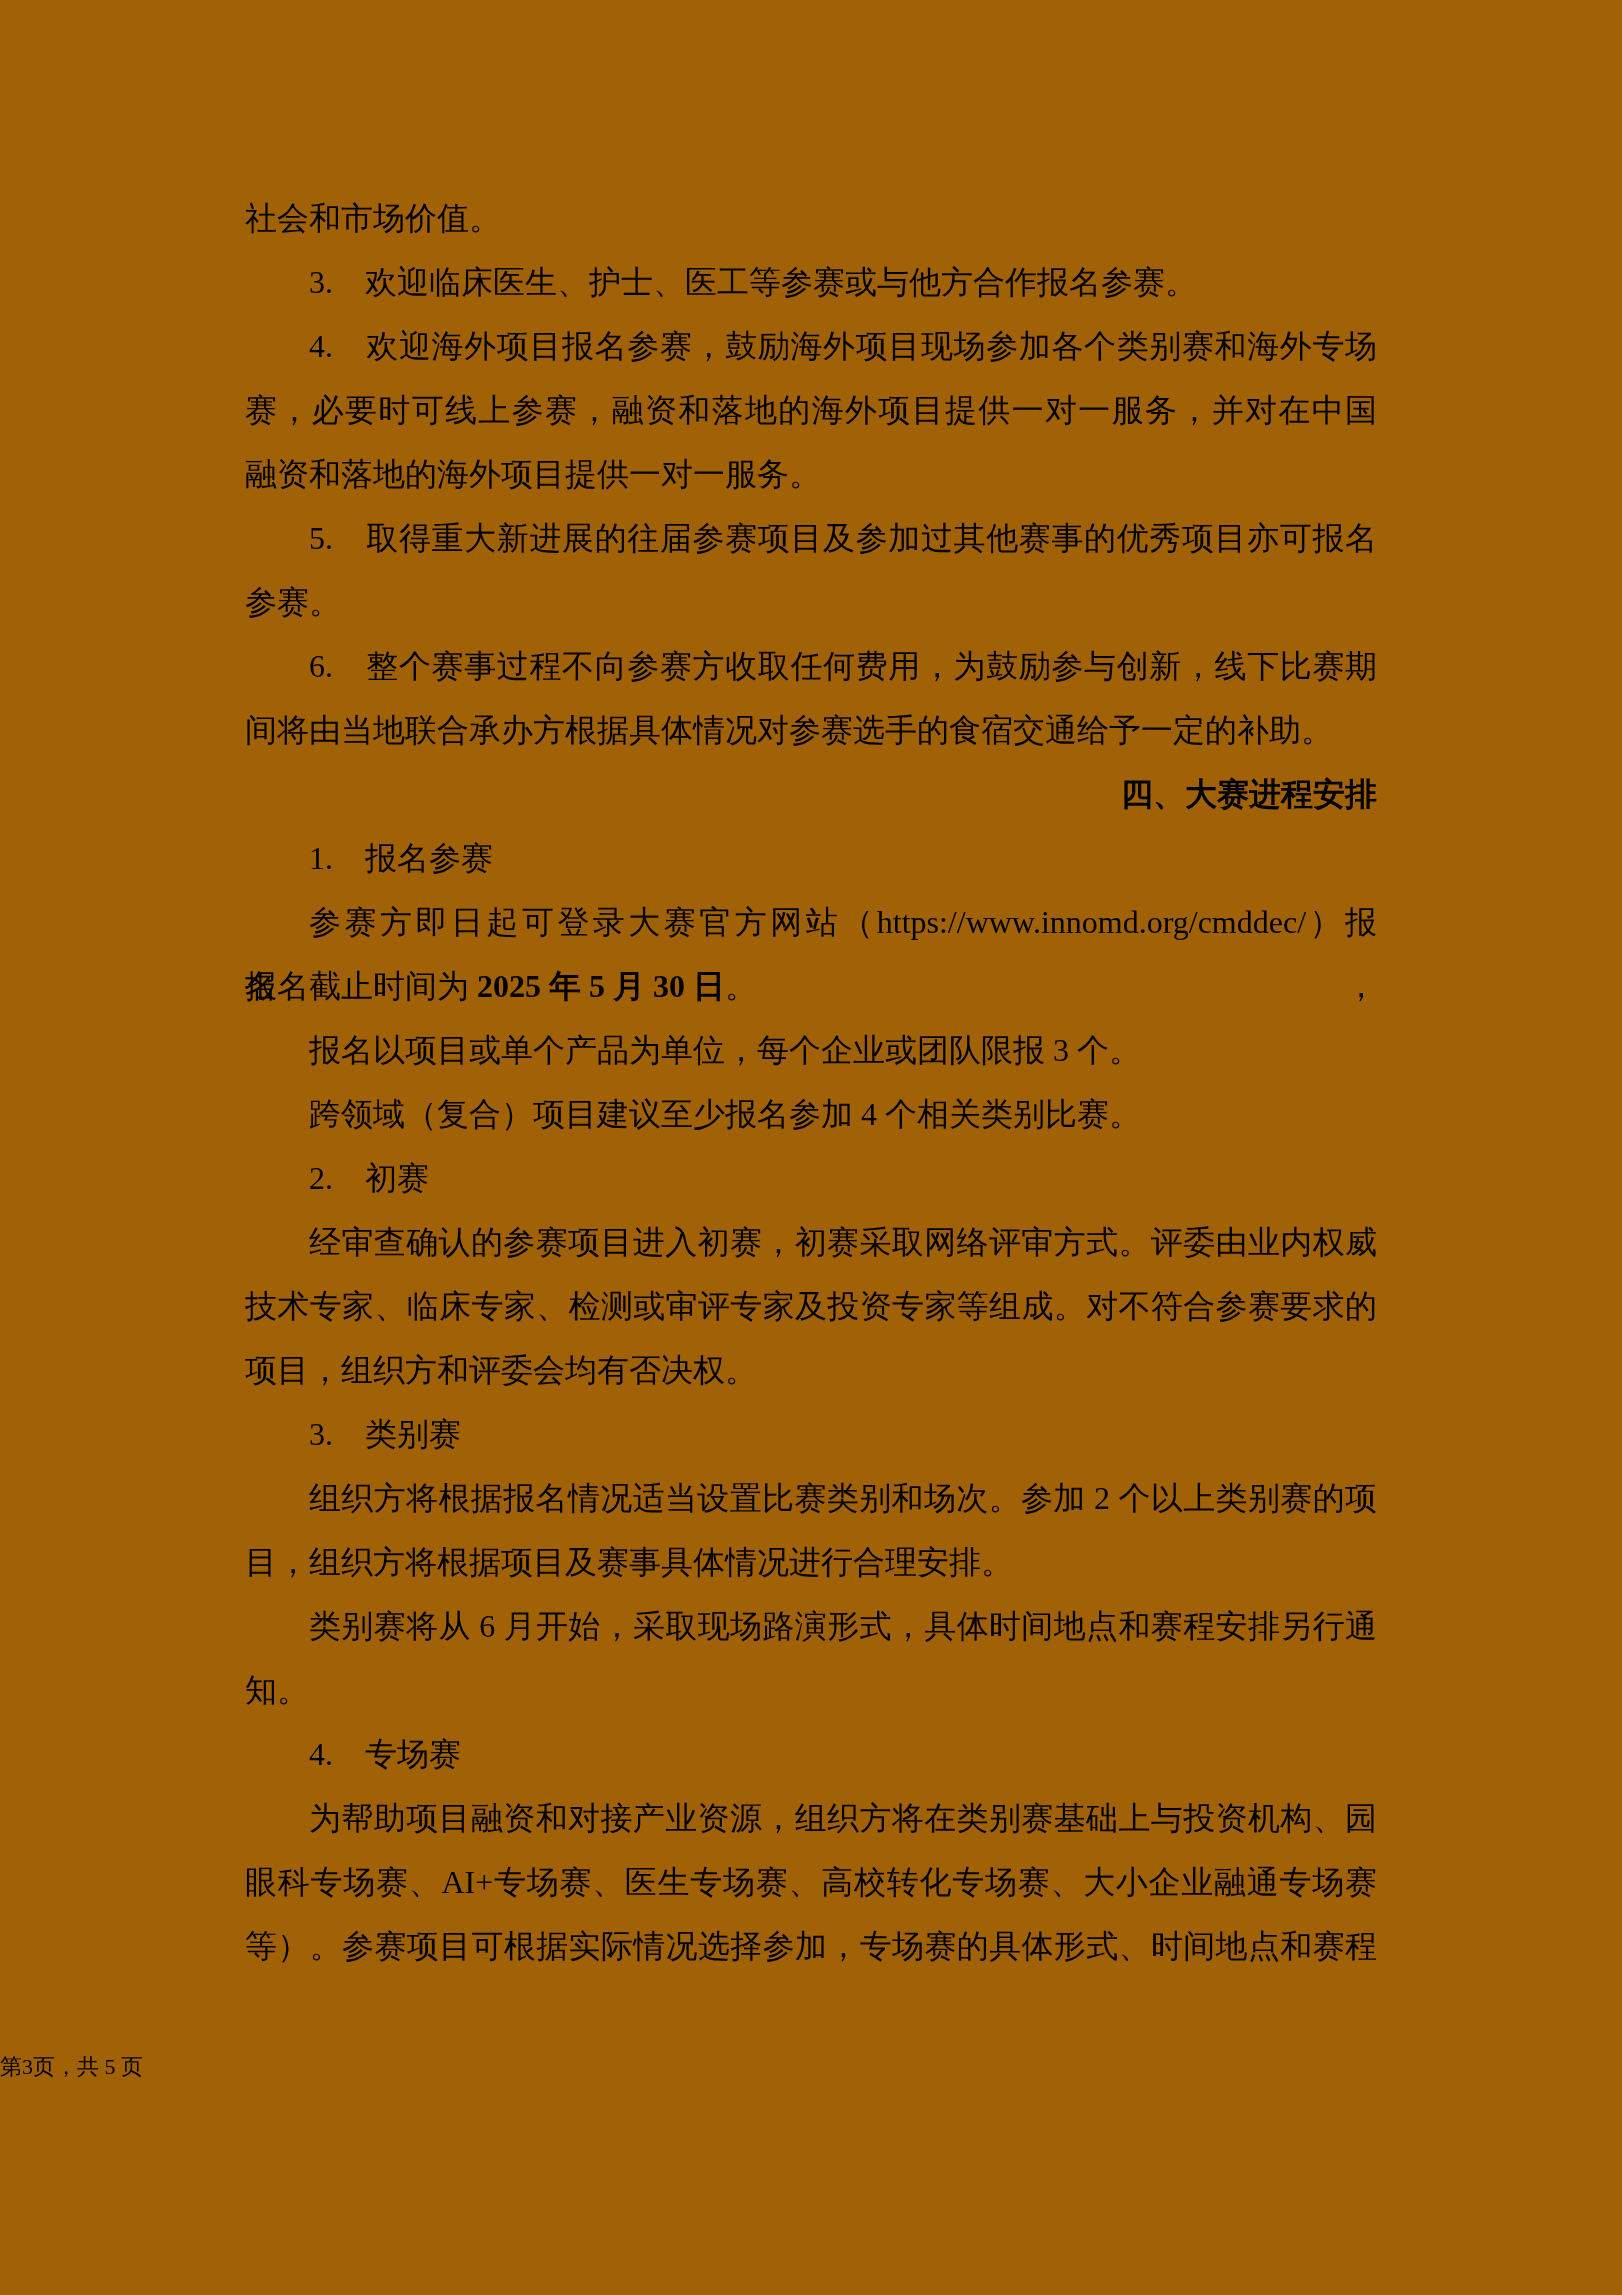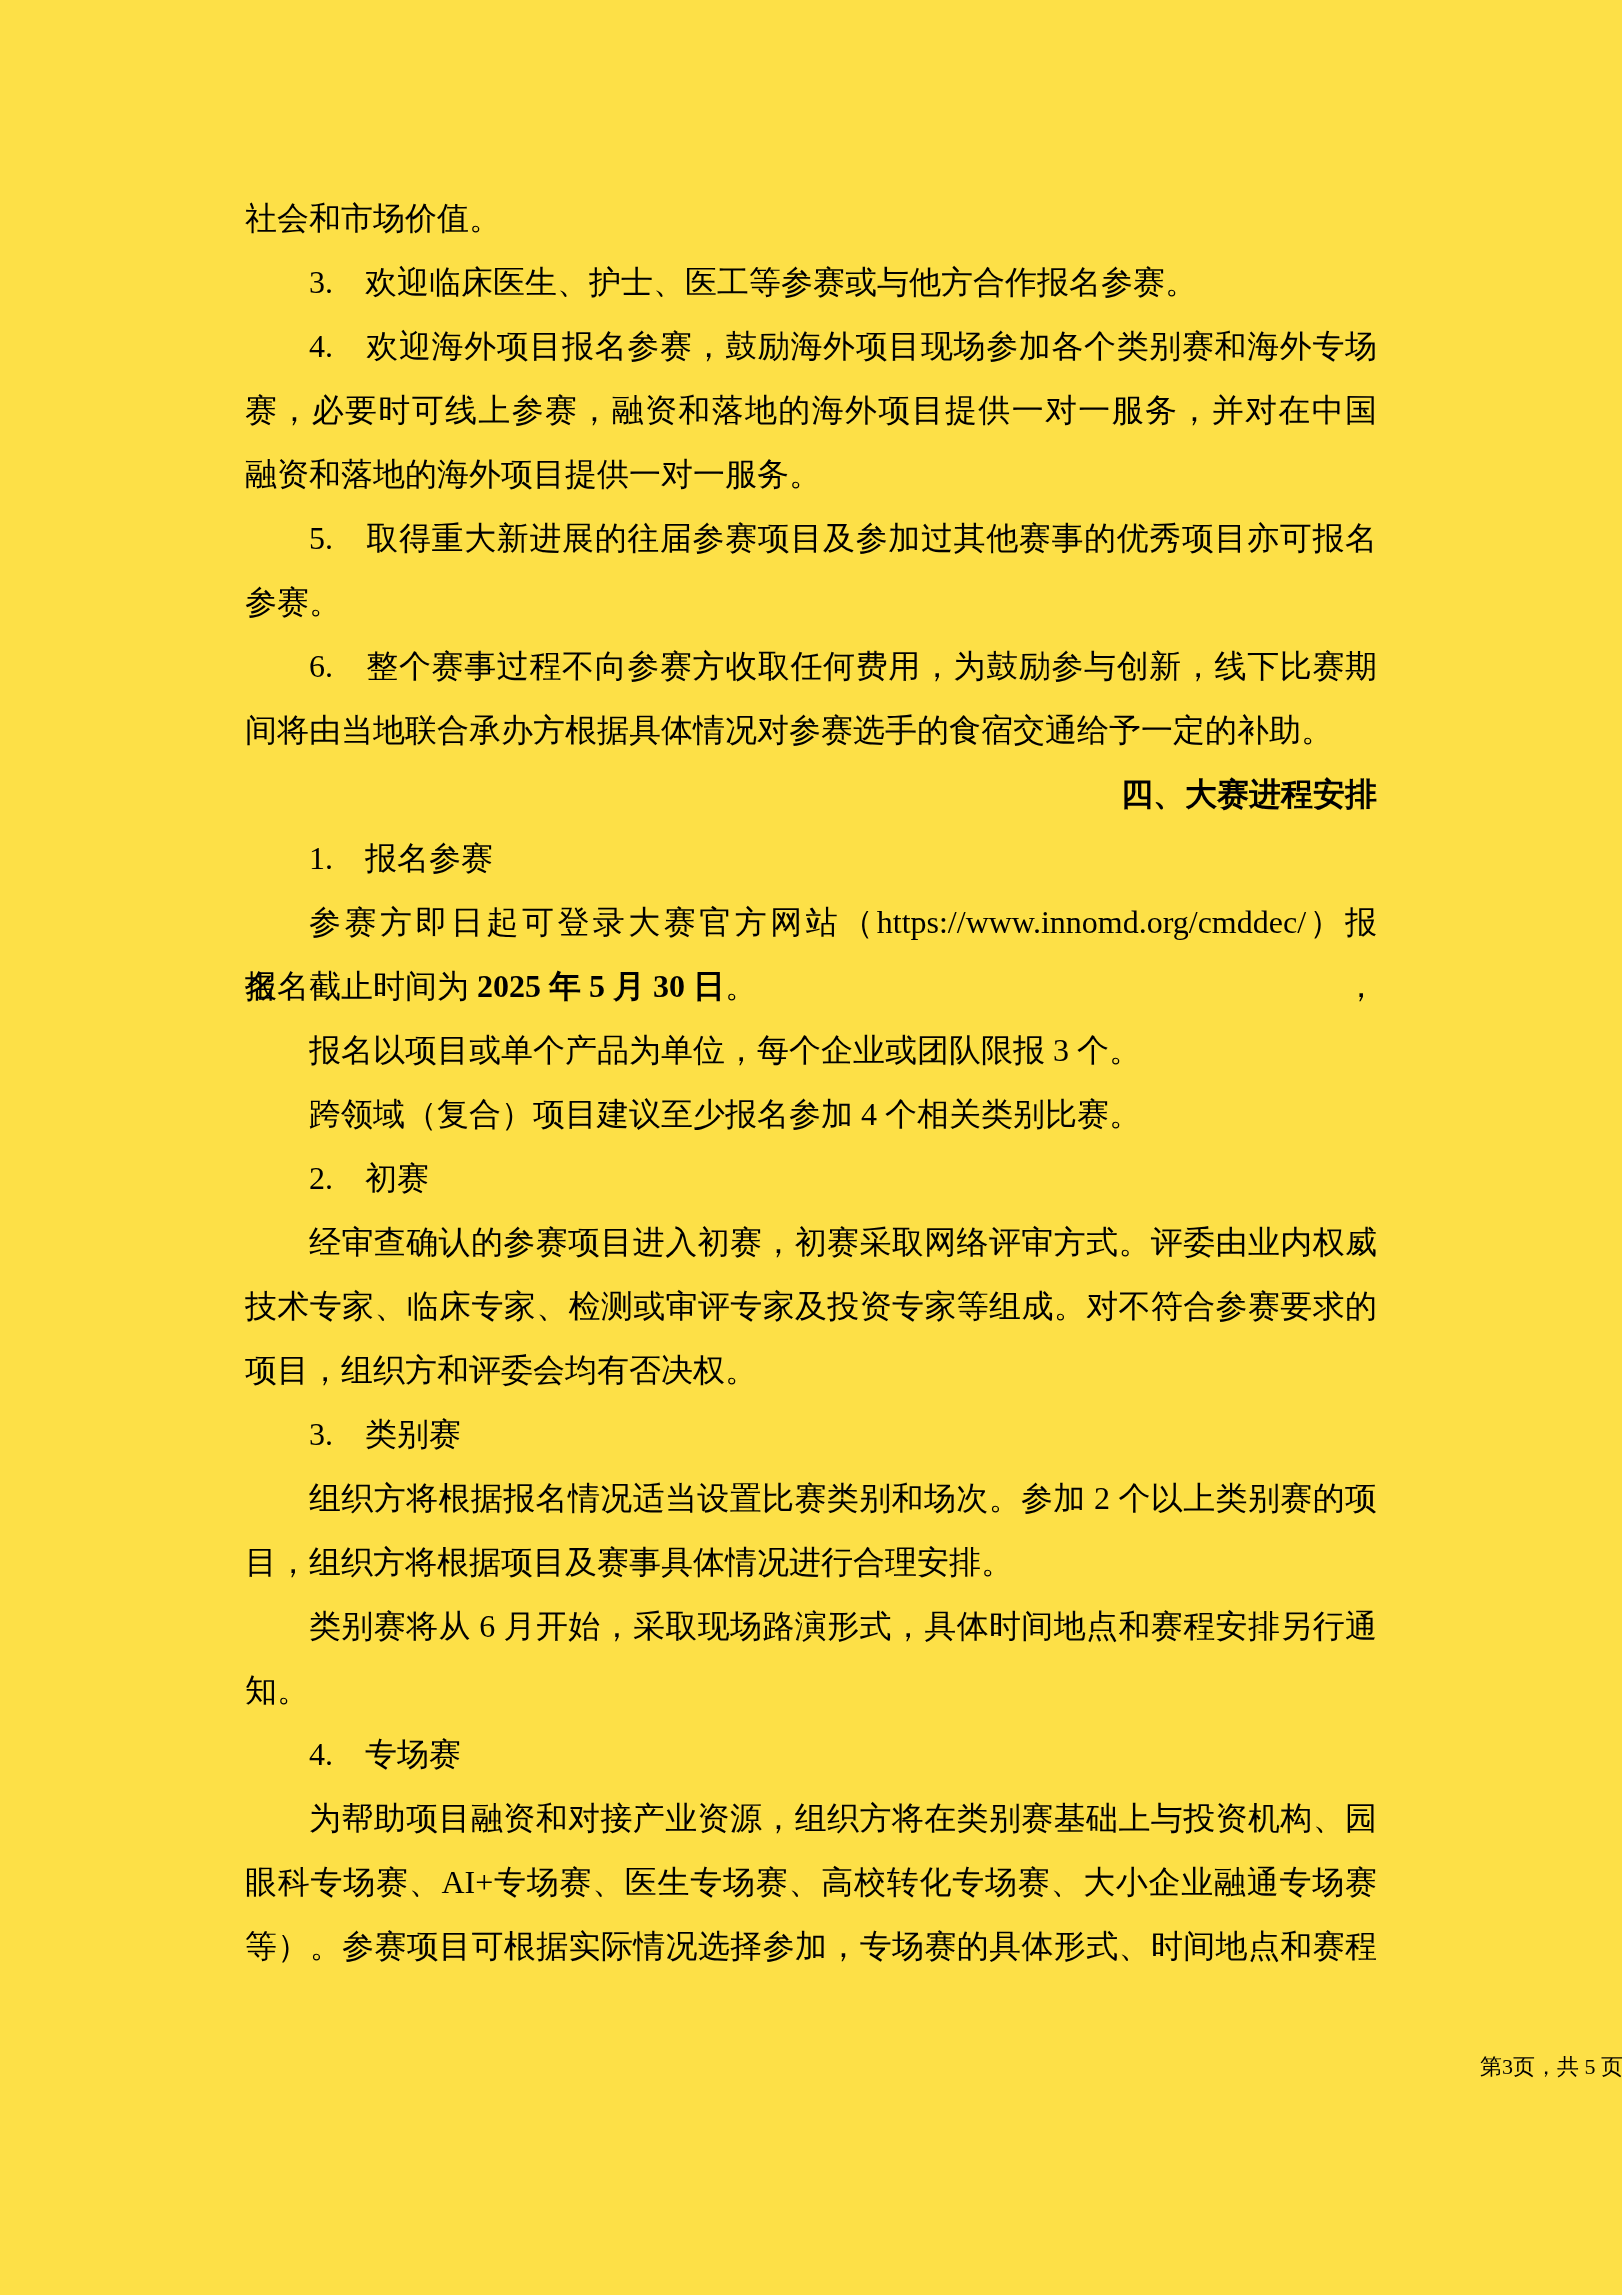--- a/index.html
+++ b/index.html
@@ -4,21 +4,21 @@
 <style>
   html, body {
     margin: 0;
     padding: 0;
     background: #ffffff;
   }
   .page {
     position: relative;
     width: 1623px;
     height: 2295px;
-    background: #fde047;
+    background: #a16207;
     color: #000000;
     font-family: "Liberation Serif", "DejaVu Serif", serif;
     overflow: hidden;
   }
   .doc-body {
     position: absolute;
     left: 245px;
     top: 186px;
     width: 1132px;
   }
@@ -51,21 +51,21 @@
   .run-bold {
     font-weight: bold;
   }
   .page-footer {
     position: absolute;
     left: 0;
     top: 2047px;
     width: 1623px;
     height: 39px;
     line-height: 39px;
-    text-align: right;
+    text-align: left;
     font-size: 22px;
     color: #000000;
   }
 </style>
 </head>
 <body>
 
 <div class="page">
   <main class="doc-body" id="doc-body">
       <div class="para">

